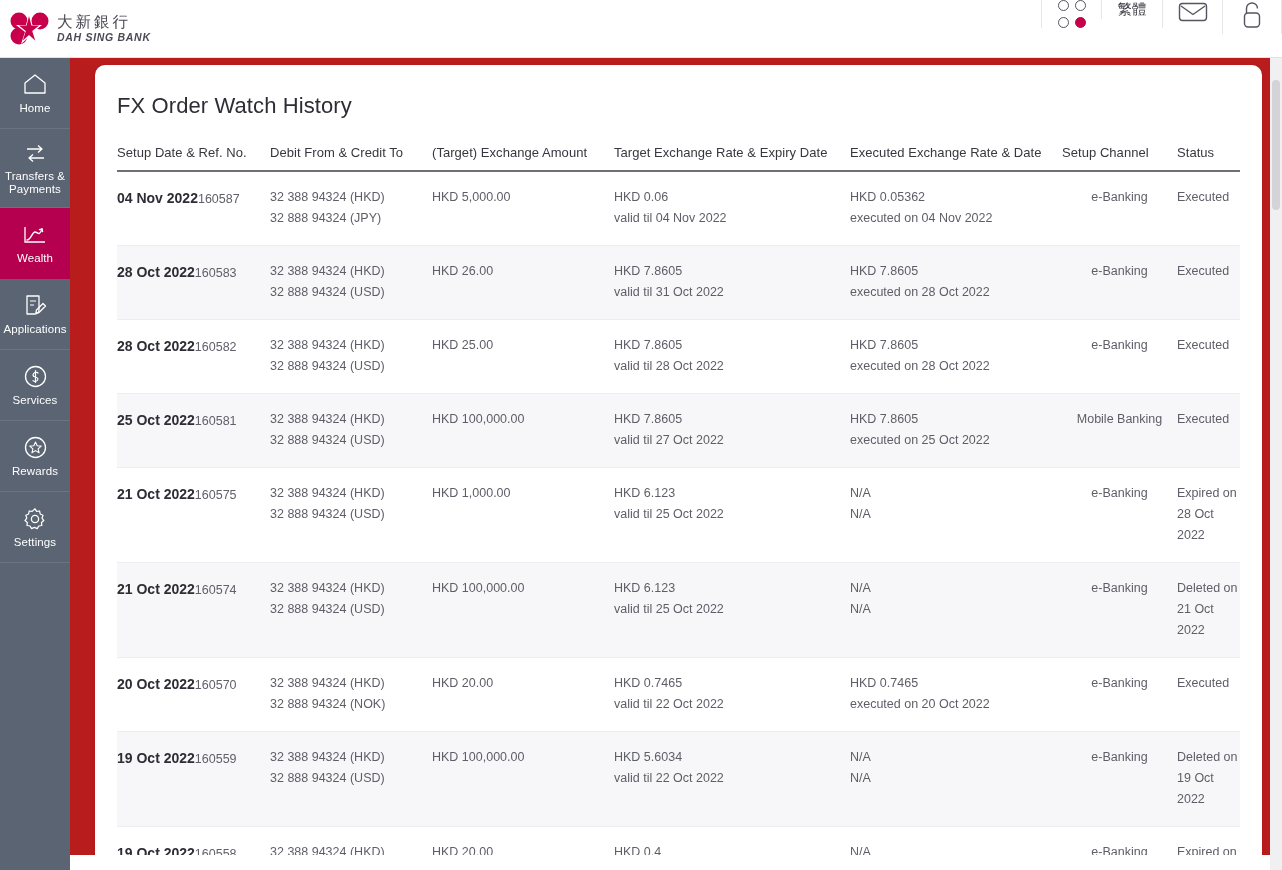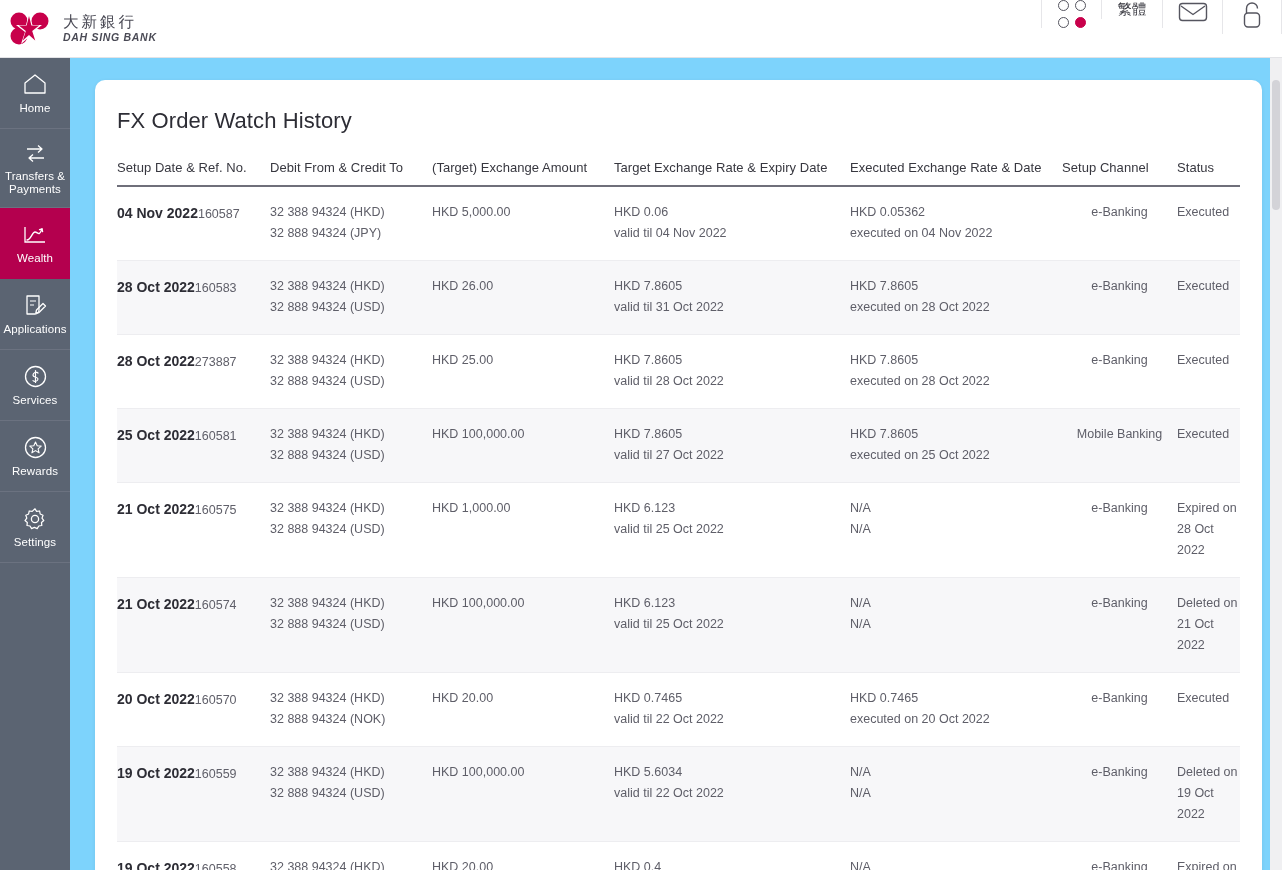--- a/index.html
+++ b/index.html
@@ -8,21 +8,21 @@
     font-family: "Liberation Sans", sans-serif;
     background: #ffffff; overflow: hidden;
   }
 
   
   .topbar {
     position: absolute; top: 0; left: 0; width: 1282px; height: 58px;
     background: #ffffff; border-bottom: 1px solid #e3e3e6;
     display: flex; align-items: stretch; z-index: 40;
   }
-  .brand { display: flex; align-items: center; padding-left: 8px; gap: 9px; }
+  .brand { display: flex; align-items: center; padding-left: 8px; gap: 3px; }
   .brand-mark { width: 46px; height: 34px; position: relative; flex: none; }
   .brand-text { display: flex; flex-direction: column; justify-content: center; gap: 2px; }
   .brand-cn { font-size: 15.5px; color: #4a4a55; letter-spacing: 3px;
               font-family: "DejaVu Sans", sans-serif; line-height: 1; }
   .brand-en { font-size: 10.5px; color: #4a4a55; font-weight: bold; letter-spacing: .7px; line-height: 1; font-style: italic; }
 
   .top-spacer { flex: 1; }
   .top-actions { display: flex; align-items: flex-start; }
   .top-btn {
     width: 60px; display: flex; align-items: center; justify-content: center;
@@ -60,22 +60,22 @@
     white-space: pre-line; letter-spacing: .1px;
   }
 
   
   .pill-row { position: absolute; top: 60px; right: 52px; display: flex; gap: 12px; z-index: 10; }
   .pill { width: 62px; height: 30px; border-radius: 15px; background: #e4e4e7; }
   .pill.pink { background: #f0acc6; }
 
   
   .content {
-    position: absolute; top: 58px; left: 70px; width: 1212px; height: 812px;
-    background: #7dd3fc; overflow: hidden;
+    position: absolute; top: 43px; left: 70px; width: 1212px; height: 812px;
+    background: #b91c1c; overflow: hidden;
   }
 
   .card {
     position: absolute; top: 22px; left: 25px; width: 1167px; height: 800px;
     background: #ffffff; border-radius: 10px;
     box-shadow: 0 1px 4px rgba(0,0,0,.07);
     z-index: 20; overflow: hidden;
   }
   .card-title {
     font-size: 22px; color: #2d2d35; font-weight: normal;
@@ -328,21 +328,21 @@
               <span class="l2">executed on 28 Oct 2022</span>
             </div>
             <div class="col5 cell">
               <span class="l1">e-Banking</span>
             </div>
             <div class="col6 cell">
               <span class="l1">Executed</span>
             </div>
           </div>
           <div class="row">
-            <div class="col0"><span class="c-date">28 Oct 2022</span><span class="c-ref">273887</span></div>
+            <div class="col0"><span class="c-date">28 Oct 2022</span><span class="c-ref">160582</span></div>
             <div class="col1 cell">
               <span class="l1">32 388 94324 (HKD)</span>
               <span class="l2">32 888 94324 (USD)</span>
             </div>
             <div class="col2 cell">
               <span class="l1">HKD 25.00</span>
             </div>
             <div class="col3 cell">
               <span class="l1">HKD 7.8605</span>
               <span class="l2">valid til 28 Oct 2022</span>

